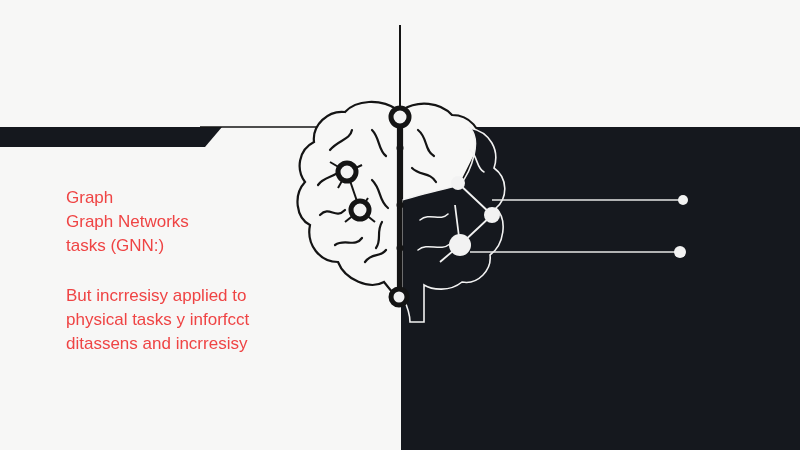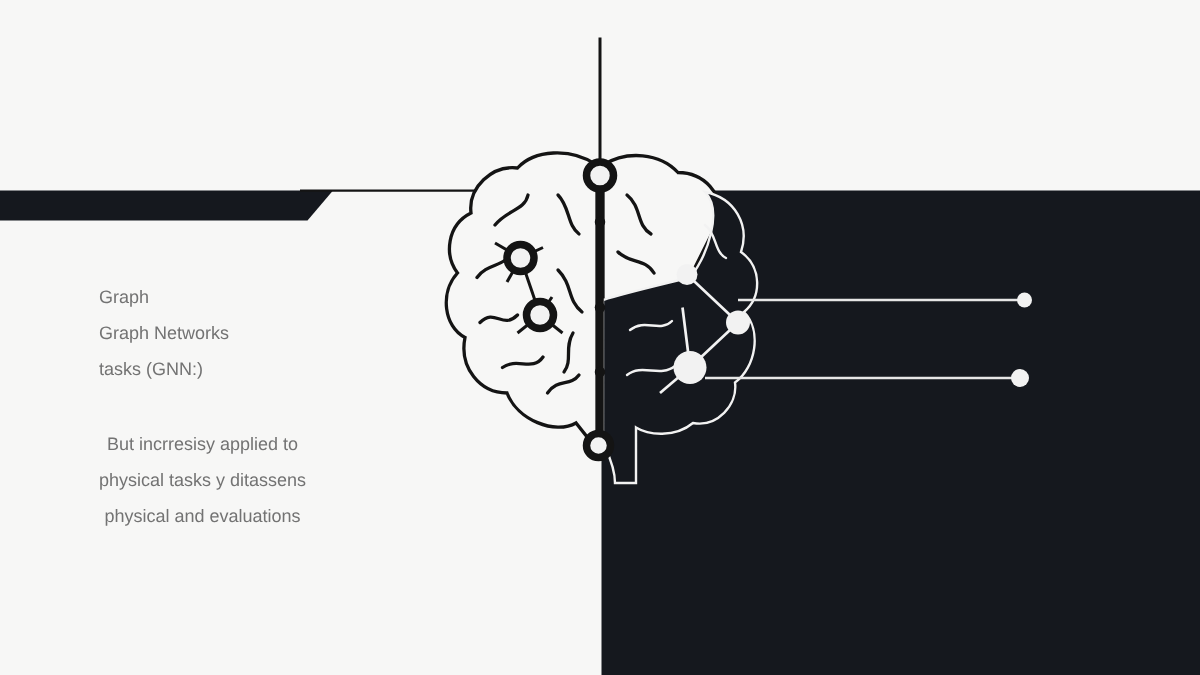--- a/index.html
+++ b/index.html
@@ -4,25 +4,25 @@
   <style>
     html, body { margin: 0; padding: 0; }
     body {
       width: 800px; height: 450px; overflow: hidden;
       background: #f7f7f6;
       position: relative;
       font-family: "Liberation Sans", "DejaVu Sans", sans-serif;
     }
     .stage { position: absolute; left: 0; top: 0; width: 800px; height: 450px; }
     .text-block {
-      position: absolute; left: 66px; color: #737373;
-      font-size: 12px; line-height: 24px;
+      position: absolute; left: 66px; color: #ef4444;
+      font-size: 17px; line-height: 24px;
     }
     .title-block { top: 186px; }
-    .desc-block { top: 284px; text-align: center; }
+    .desc-block { top: 284px; }
     .text-block div { white-space: nowrap; }
   </style>
 </head>
 <body>
 
 <div class="stage">
   <svg width="800" height="450" viewBox="0 0 800 450" style="position:absolute;left:0;top:0">
 
     <path d="M430 127 L800 127 L800 450 L401 450 L401 300 Z" fill="#15181e"></path>
 
@@ -93,16 +93,16 @@
   </svg>
 
   <div class="text-block title-block">
     <div>Graph</div>
     <div>Graph Networks</div>
     <div>tasks (GNN:)</div>
   </div>
 
   <div class="text-block desc-block">
     <div>But incrresisy applied to</div>
-    <div>physical tasks y ditassens</div>
-    <div>physical and evaluations</div>
+    <div>physical tasks y inforfcct</div>
+    <div>ditassens and incrresisy</div>
   </div>
 </div>
 
 </body></html>

